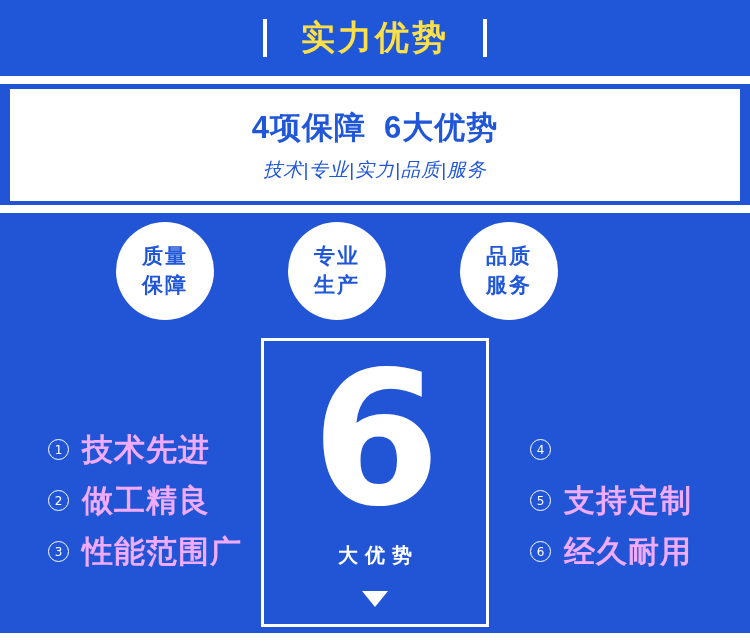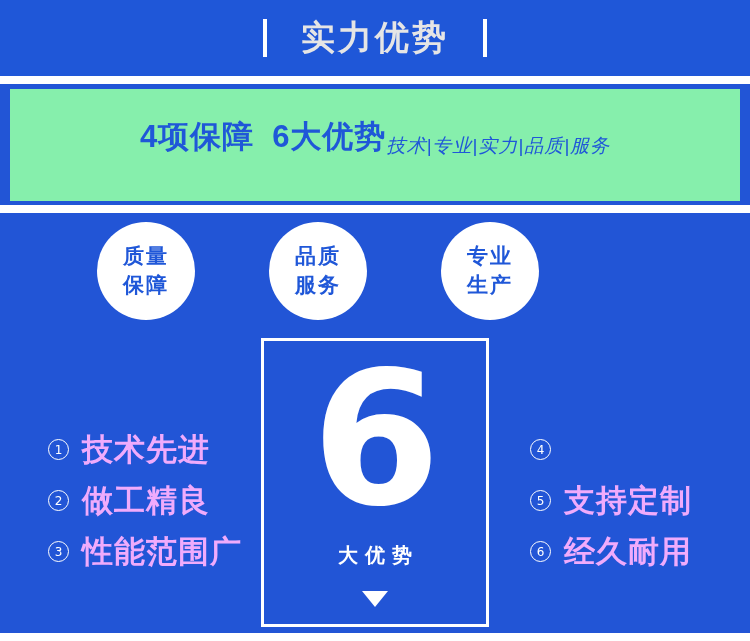--- a/index.html
+++ b/index.html
@@ -36,21 +36,21 @@
     display: flex;
     align-items: center;
     justify-content: center;
   }
   .header-bar {
     width: 4px;
     height: 38px;
     background: #ffffff;
   }
   .header-title {
-    color: #e5e5e5;
+    color: #fde047;
     font-size: 34px;
     font-weight: bold;
     letter-spacing: 3px;
     margin: 0 34px;
     line-height: 1;
     padding-bottom: 3px;
   }
 
   
   .white-strip {
@@ -62,23 +62,23 @@
     background: #ffffff;
   }
 
   
   .banner {
     position: absolute;
     left: 10px;
     top: 89px;
     width: 730px;
     height: 112px;
-    background: #86efac;
-    display: flex;
-    flex-direction: row;
+    background: #ffffff;
+    display: flex;
+    flex-direction: column;
     align-items: center;
     justify-content: center;
   }
   .banner-title {
     color: #1f57d8;
     font-size: 31px;
     font-weight: bold;
     letter-spacing: 1px;
     line-height: 1;
     margin-bottom: 17px;
@@ -108,20 +108,21 @@
   
   .circles {
     position: absolute;
     left: 0;
     top: 218px;
     width: 636px;
     height: 105px;
     display: flex;
     align-items: center;
     justify-content: center;
+    padding-left: 19px;
   }
   .circle {
     width: 98px;
     height: 98px;
     border-radius: 50%;
     background: #ffffff;
     margin: 0 37px;
     display: flex;
     flex-direction: column;
     align-items: center;
@@ -249,26 +250,26 @@
   </div>
 
   <div class="white-strip2"></div>
 
   <div class="circles">
     <div class="circle">
       <span>质量</span>
       <span>保障</span>
     </div>
     <div class="circle">
+      <span>专业</span>
+      <span>生产</span>
+    </div>
+    <div class="circle">
       <span>品质</span>
       <span>服务</span>
-    </div>
-    <div class="circle">
-      <span>专业</span>
-      <span>生产</span>
     </div>
   </div>
 
   <div class="big-box">
     <div class="big-number">6</div>
     <div class="big-label">大优势</div>
     <div class="big-arrow"></div>
   </div>
 
   <div class="feature-col left">

